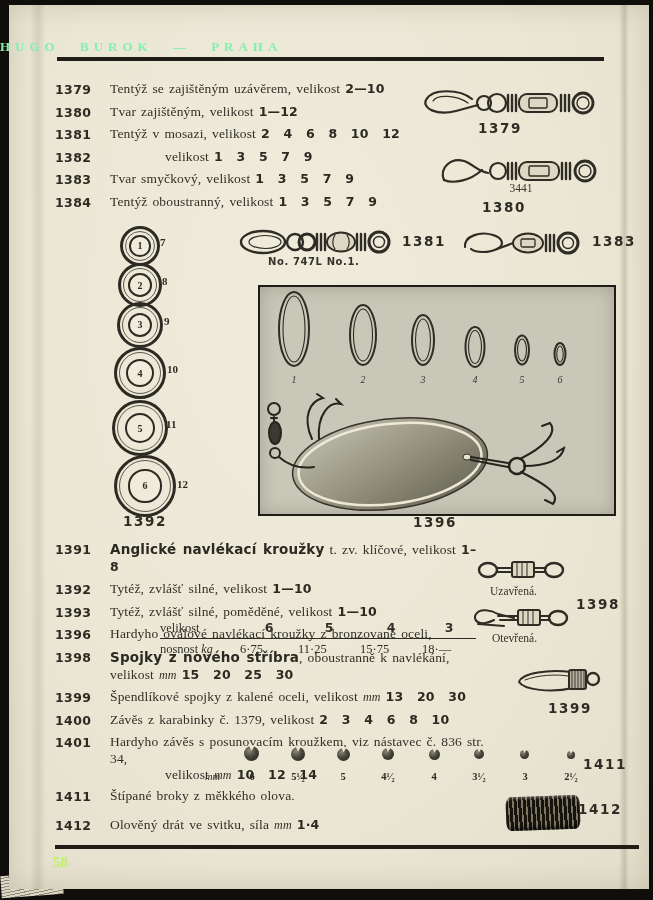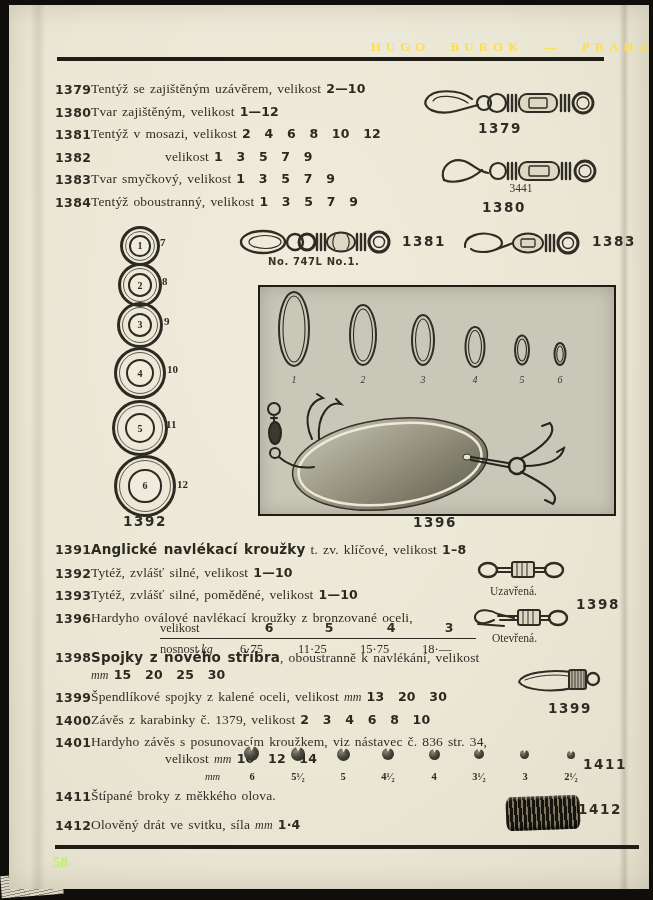--- a/index.html
+++ b/index.html
@@ -14,30 +14,30 @@
     box-shadow:inset 0 0 28px rgba(90,80,50,.20)}
   .gutter{position:absolute;left:30px;top:5px;bottom:11px;width:16px;
     background:linear-gradient(90deg,rgba(0,0,0,0),rgba(110,100,70,.16) 50%,rgba(0,0,0,0))}
   .crease-r{position:absolute;right:24px;top:5px;bottom:11px;width:10px;
     background:linear-gradient(90deg,rgba(0,0,0,0),rgba(100,90,60,.22) 55%,rgba(0,0,0,0))}
   .sheets{position:absolute;left:1px;top:874px;width:62px;height:22px;transform:rotate(-4deg);
     background:repeating-linear-gradient(172deg,#dcd8c6 0 2px,#8f8b78 2px 3px)}
   .abs{position:absolute}
   .center{text-align:center}
 
-  .header-title{left:0;top:39px;width:653px;text-align:right;font:700 13px var(--serif);
-    letter-spacing:5px;word-spacing:12px;color:#fde047}
+  .header-title{left:0;top:39px;width:653px;text-align:left;font:700 13px var(--serif);
+    letter-spacing:5px;word-spacing:12px;color:#86efac}
   .rule{background:#1f1d15;height:4px}
   .rule.top{left:57px;top:57px;width:547px}
   .rule.bottom{left:55px;top:845px;width:584px}
 
   .rows{width:420px}
   .row{position:relative;margin-bottom:6px;line-height:16.5px;min-height:16.5px}
   .code{position:absolute;left:0;top:1px;font:700 12.5px/16px var(--sans);letter-spacing:.4px;color:#2c2a22}
-  .desc{display:block;margin-left:36px;font:13.5px/16.5px var(--serif);letter-spacing:.15px;word-spacing:1.5px}
+  .desc{display:block;margin-left:55px;font:13.5px/16.5px var(--serif);letter-spacing:.15px;word-spacing:1.5px}
   .line2{margin-left:110px}
   .sizes{font-family:var(--sans);font-weight:700;font-size:12.5px;word-spacing:9px;letter-spacing:.2px;color:#2b2921}
   .lead{font-family:var(--sans);font-weight:700;font-size:13.5px;letter-spacing:.2px;color:#2b2921}
   .unit{font-style:italic;font-family:var(--serif);font-size:12px}
 
   .figlabel{font:700 13.5px var(--sans);letter-spacing:1.6px;color:#2e2c24}
   .smallcap{font:11.5px var(--serif);color:#34322a}
   .tinycap{font:700 10px var(--sans);letter-spacing:.6px;color:#34322a}
 
   svg.line-art{overflow:visible}

